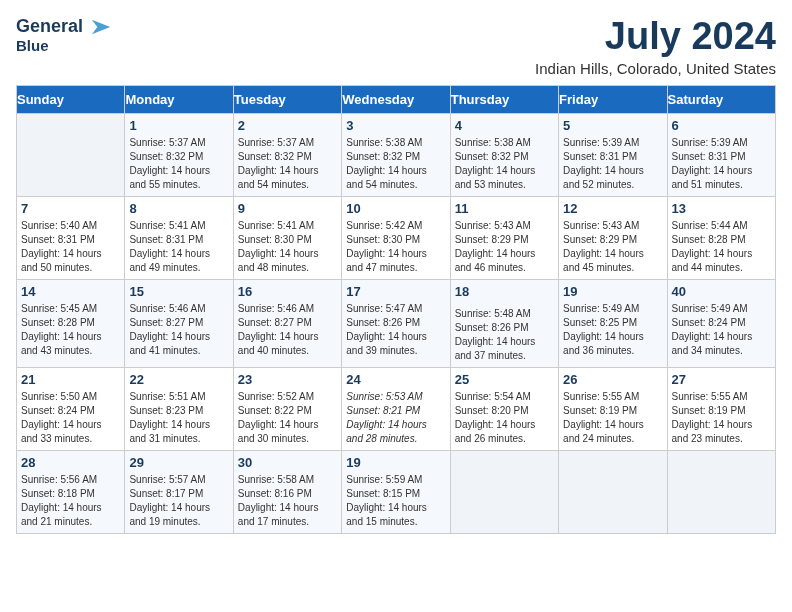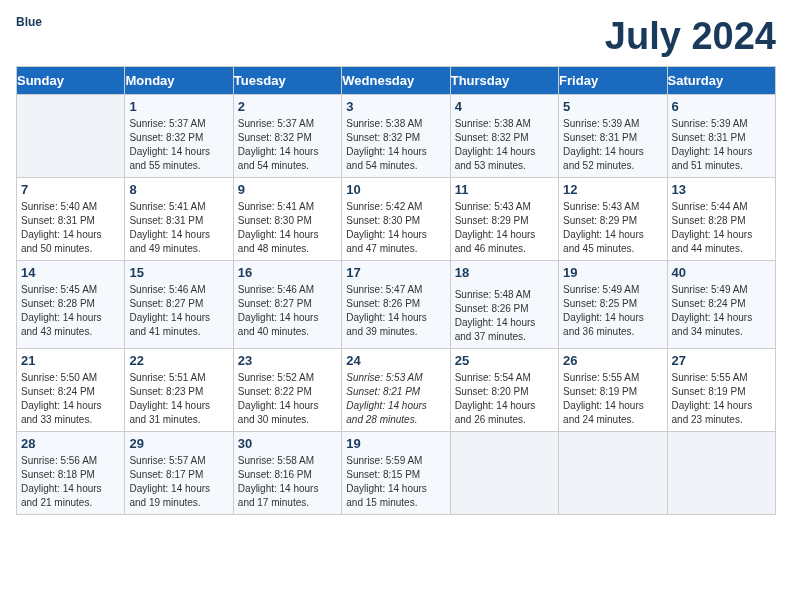--- a/index.html
+++ b/index.html
@@ -89,27 +89,37 @@
     .empty-cell {
       background-color: #f0f4f8 !important;
     }
   </style>
 </head>
 <body>
 
 <div class="header-section">
   <div class="logo">
     <div>
-      <div class="logo-text" style="color:#4a9fd4;font-size:12px;">
+      <div style="display:flex;align-items:center;">
+        <div class="logo-text">
+          <span>General</span>
+          <svg class="logo-arrow" viewBox="0 0 24 24" style="display:inline-block;vertical-align:middle;">
+            <polygon points="2,4 22,12 2,20 8,12" fill="#4a9fd4"></polygon>
+          </svg>
+        </div>
+        <br>
+      </div>
+      <div class="logo-text" style="color:#4a9fd4;font-size:15px;">
         <span>Blue</span>
       </div>
     </div>
   </div>
   <div class="title-block">
     <div class="month-title">July 2024</div>
+    <div class="location-title">Indian Hills, Colorado, United States</div>
   </div>
 </div>
 
 <table>
   <thead>
     <tr>
     <th>Sunday</th>
         <th>Monday</th>
         <th>Tuesday</th>
         <th>Wednesday</th>

